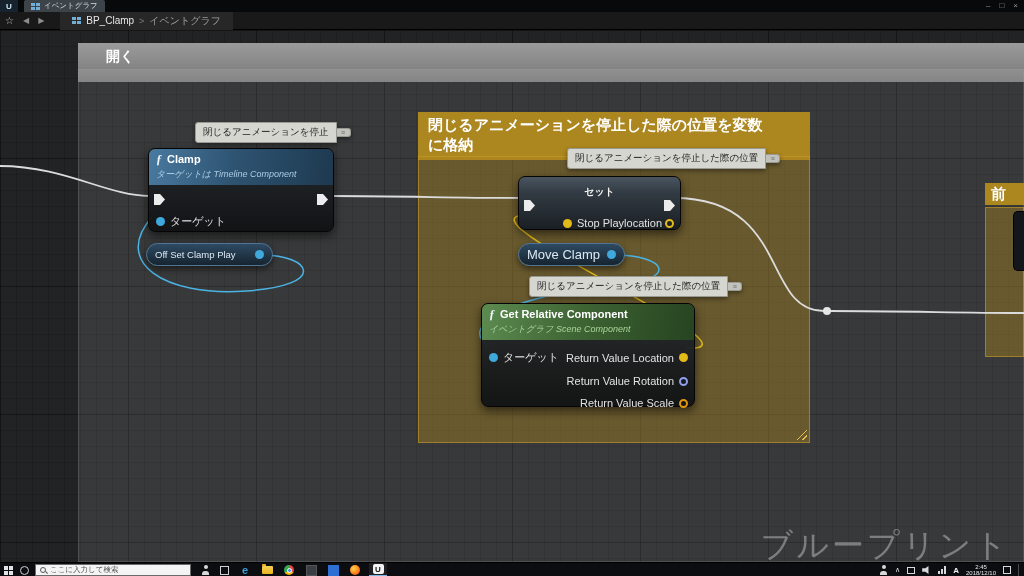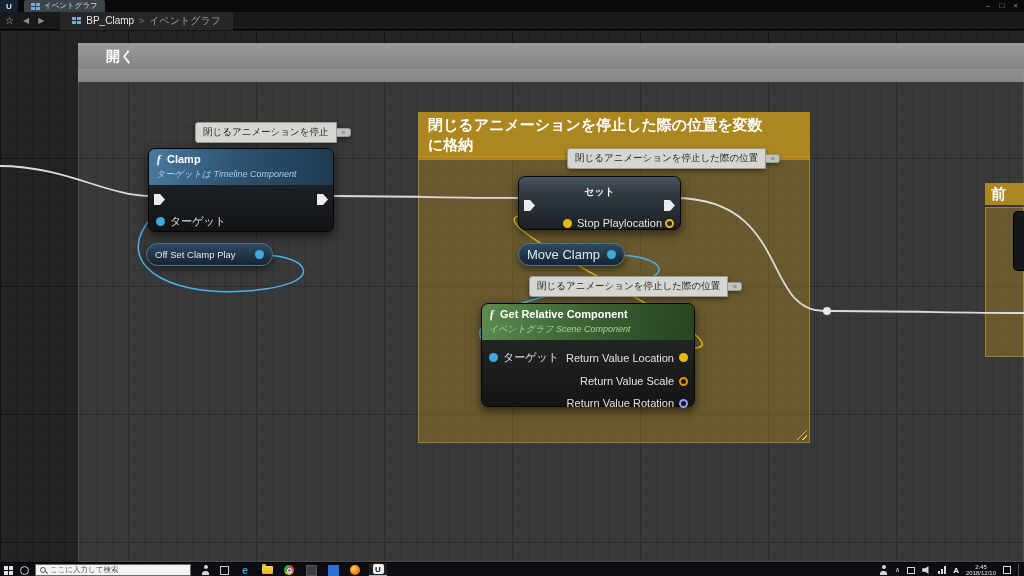--- a/index.html
+++ b/index.html
@@ -209,20 +209,21 @@
     </div>
     <div class="comment-body gold" style="left:418px;top:126px;width:392px;height:287px;">
       <span class="resize-handle"></span>
     </div>
 
     <div class="comment-header gold" style="left:985px;top:153px;width:39px;height:22px;padding:2px 6px;overflow:hidden;">
       <span>前回</span>
     </div>
     <div class="comment-body gold" style="left:985px;top:177px;width:39px;height:150px;"></div>
 
+    <div class="watermark">ブループリント</div>
 
     <svg class="wires" width="1024" height="532" viewBox="0 0 1024 532">
       <path class="wire-exec" d="M0,136 C64,136 108,166 149,166"></path>
       <path class="wire-exec" d="M333,166 C400,166 460,168 522,168"></path>
       <path class="wire-exec" d="M674,168 C790,168 762,281 824,281"></path>
       <path class="wire-exec" d="M830,281 C900,281 966,283 1024,283"></path>
       <path class="wire-vec" d="M686,318 C778,324 446,185 527,185"></path>
       <path class="wire-obj" d="M262,225 C310,225 330,255 246,261 C164,267 112,232 152,187"></path>
       <path class="wire-obj" d="M615,225 C664,225 686,250 606,257 C526,264 452,292 490,318"></path>
       <circle cx="827" cy="281" r="4" fill="#e6e6e6"></circle>
@@ -283,26 +284,26 @@
         <span class="pingroup">
           <span class="pin f-obj"></span>
           <span class="plabel">ターゲット</span>
         </span>
         <span class="pingroup">
           <span class="plabel">Return Value Location</span>
           <span class="pin f-vec"></span>
         </span>
       </div>
       <div class="rowr">
+        <span class="plabel">Return Value Rotation</span>
+        <span class="pin h-rot"></span>
+      </div>
+      <div class="rowr">
         <span class="plabel">Return Value Scale</span>
         <span class="pin h-scale"></span>
-      </div>
-      <div class="rowr">
-        <span class="plabel">Return Value Rotation</span>
-        <span class="pin h-rot"></span>
       </div>
     </div>
 
     <div class="partial-node">
       <span class="exec"></span>
     </div>
 
     <div class="bubble" style="left:147px;top:92px;">
       <span class="bubble-text">閉じるアニメーションを停止</span>
       <span class="bubble-tab">≡</span>

